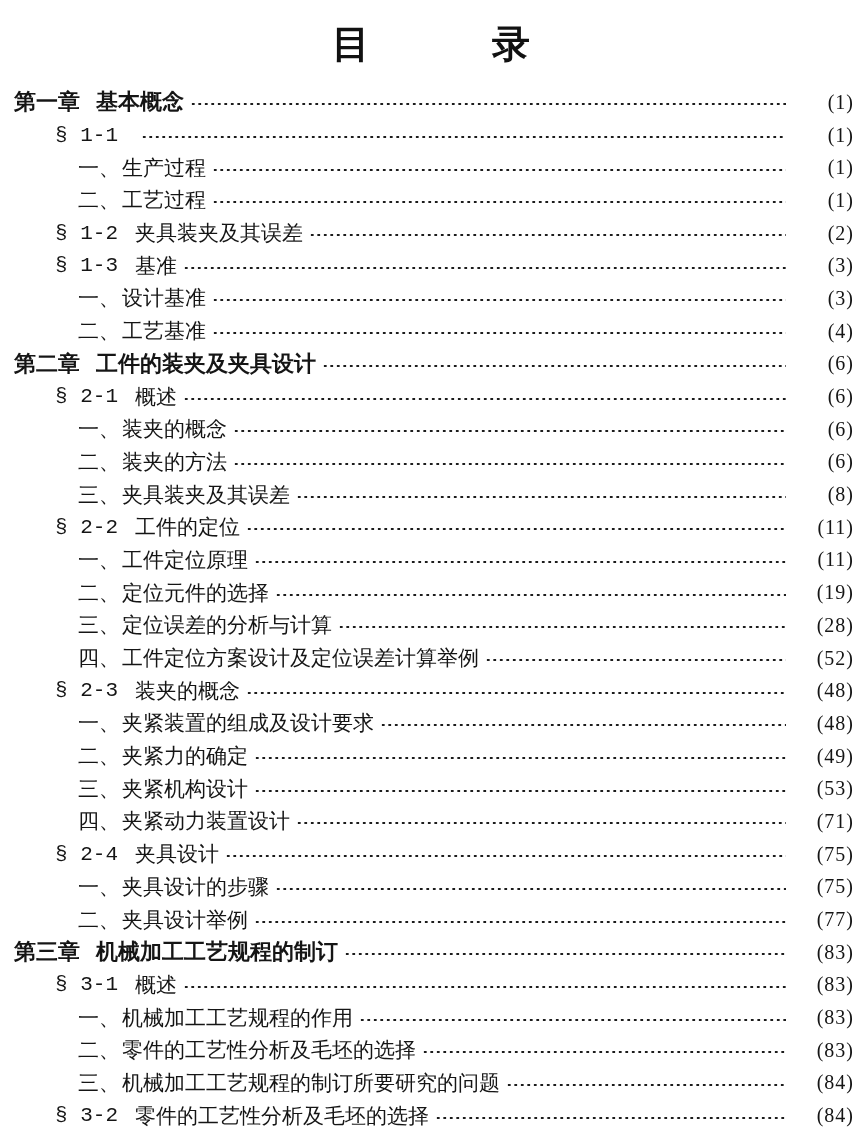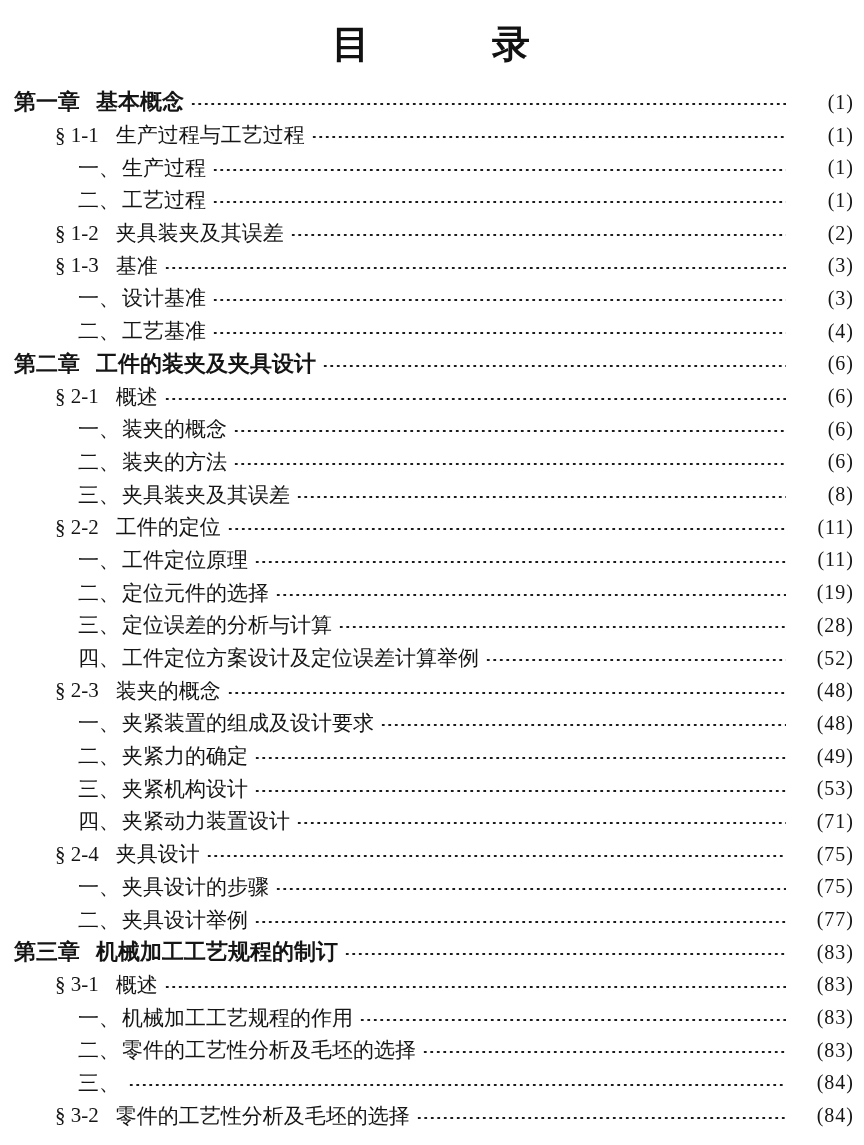--- a/index.html
+++ b/index.html
@@ -66,21 +66,21 @@
     padding-left: 14px;
     font-family: "Liberation Sans", "DejaVu Sans", sans-serif;
     font-weight: bold;
     font-size: 22px;
   }
   .lvl-chapter .lbl { margin-right: 16px; }
   .lvl-chapter .pg { font-family: "Liberation Serif", "DejaVu Serif", serif; font-weight: normal; }
   .lvl-section {
     padding-left: 55px;
   }
-  .lvl-section .lbl { margin-right: 17px; }
+  .lvl-section .lbl { margin-right: 17px; font-family: Liberation Mono, monospace; }
   .lvl-sub {
     padding-left: 78px;
   }
   .lvl-sub .lbl { margin-right: 2px; }
 </style>
 </head>
 <body>
 
 <div class="page">
   <h1 class="doc-title">目　　　录</h1>
@@ -88,21 +88,20 @@
   <div class="toc">
   <div class="row lvl-chapter">
     <span class="lbl">第一章</span>
     <span class="ttl">基本概念</span>
     <span class="leader"></span>
     <span class="pg">(1)</span>
   </div>
 
   <div class="row lvl-section">
     <span class="lbl">§ 1-1</span>
-    <span class="ttl">生产过程与工艺过程</span>
     <span class="leader"></span>
     <span class="pg">(1)</span>
   </div>
 
   <div class="row lvl-sub">
     <span class="lbl">一、</span>
     <span class="ttl">生产过程</span>
     <span class="leader"></span>
     <span class="pg">(1)</span>
   </div>
@@ -291,20 +290,21 @@
 
   <div class="row lvl-sub">
     <span class="lbl">二、</span>
     <span class="ttl">零件的工艺性分析及毛坯的选择</span>
     <span class="leader"></span>
     <span class="pg">(83)</span>
   </div>
 
   <div class="row lvl-sub">
     <span class="lbl">三、</span>
+    <span class="ttl">机械加工工艺规程的制订所要研究的问题</span>
     <span class="leader"></span>
     <span class="pg">(84)</span>
   </div>
 
   <div class="row lvl-section">
     <span class="lbl">§ 3-2</span>
     <span class="ttl">零件的工艺性分析及毛坯的选择</span>
     <span class="leader"></span>
     <span class="pg">(84)</span>
   </div>

